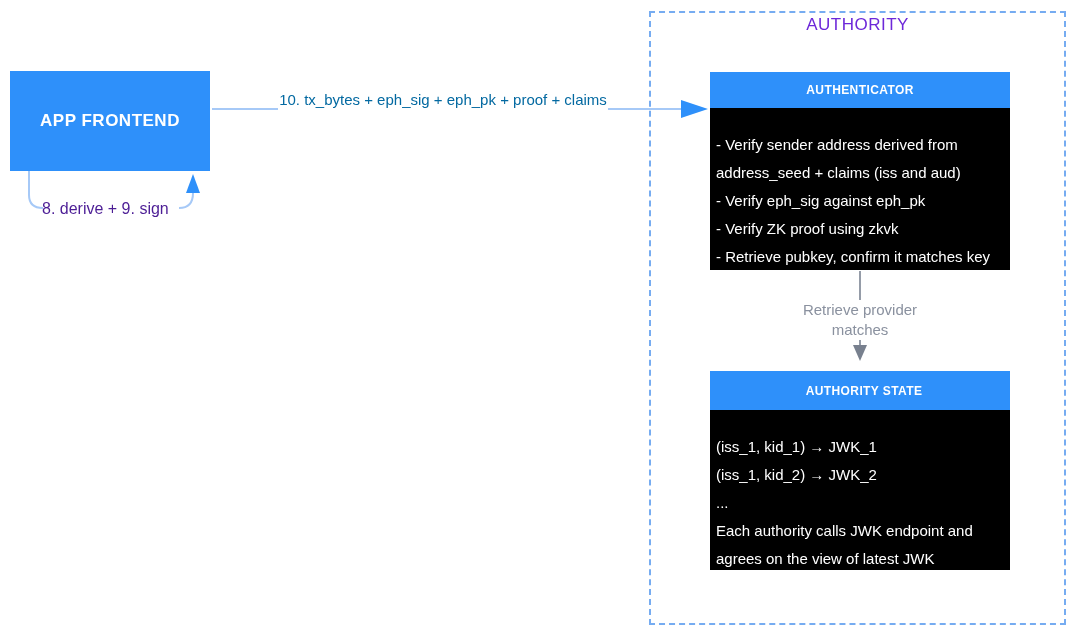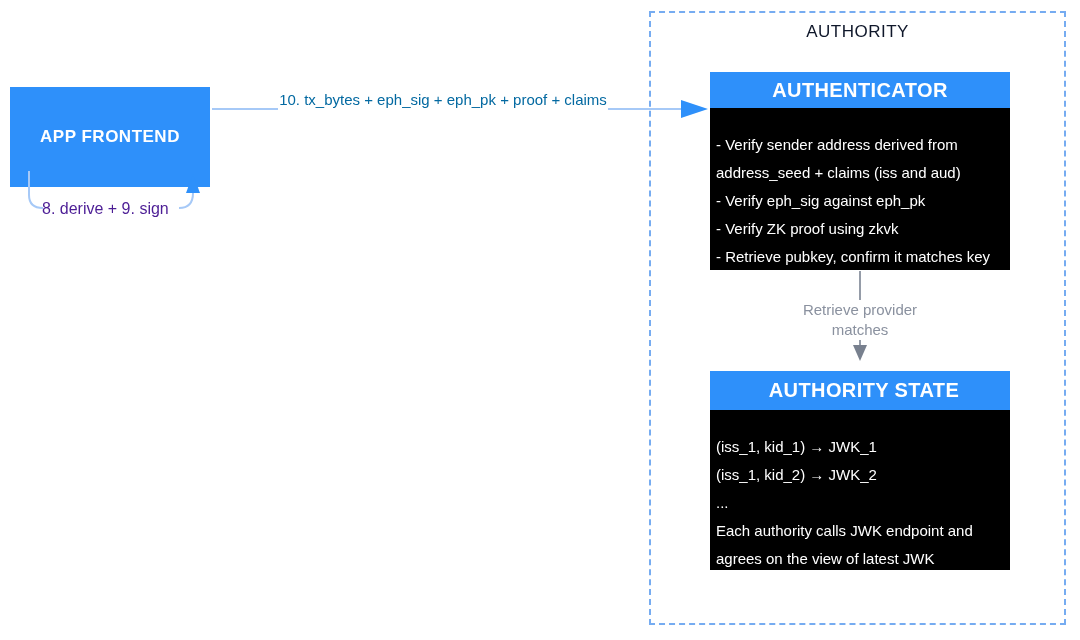--- a/index.html
+++ b/index.html
@@ -6,44 +6,44 @@
   .canvas {
     position:relative; width:1080px; height:640px; background:#ffffff;
     font-family:"Liberation Sans", sans-serif; overflow:hidden;
   }
   
   .node-blue {
     position:absolute; background:#2E90FA; color:#ffffff;
     display:flex; align-items:center; justify-content:center;
     font-weight:bold; letter-spacing:0.5px;
   }
-  #app-frontend { left:10px; top:71px; width:200px; height:100px; font-size:17px;margin-top:16px; }
+  #app-frontend { left:10px; top:71px; width:200px; height:100px; font-size:17px; }
   .stack-node { position:absolute; width:300px; }
   #authenticator { left:710px; top:72px; }
   #authority-state { left:710px; top:371px; }
   .stack-header {
     background:#2E90FA; color:#ffffff; display:flex; align-items:center;
-    justify-content:center; font-weight:bold; font-size:20px; letter-spacing:0.4px;
+    justify-content:center; font-weight:bold; font-size:12px; letter-spacing:0.4px;
   }
   #authenticator .stack-header { height:36px; }
   #authority-state .stack-header { height:39px;padding-left:8px; }
   .stack-body {
     background:#000000; color:#ffffff; font-size:15px; line-height:28px;
     padding:23px 4px 0 6px; white-space:pre-line; box-sizing:border-box;
   }
   #authenticator .stack-body { height:162px; }
   #authority-state .stack-body { height:160px; }
   
   #authority-container {
     position:absolute; left:649px; top:11px; width:417px; height:614px;
     border:2px dashed #76ACF1; box-sizing:border-box; z-index:0;
   }
   #authority-title {
-    position:absolute; left:649px; top:22px; width:417px; text-align:center;
-    color:#0f172a; font-size:17px; letter-spacing:0.5px; z-index:2;
+    position:absolute; left:649px; top:15px; width:417px; text-align:center;
+    color:#6d28d9; font-size:17px; letter-spacing:0.5px; z-index:2;
   }
   
   #edge-layer { position:absolute; left:0; top:0; width:1080px; height:640px; z-index:1; pointer-events:none; }
   
   .edge-label { position:absolute; z-index:2; background:#ffffff; text-align:center; }
   #tx-label {
     left:278px; top:90px; width:330px; color:#0369a1; font-size:15px; line-height:20px;
   }
   #derive-label {
     left:42px; top:200px; color:#4c1d95; font-size:16px; white-space:nowrap; background:transparent;

